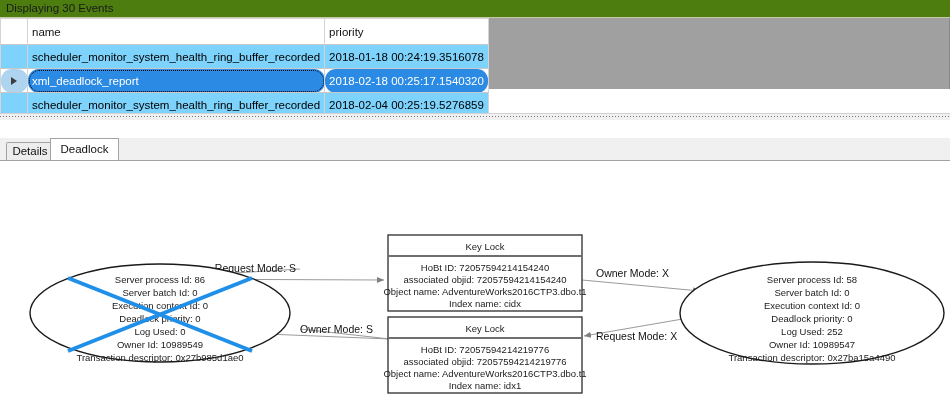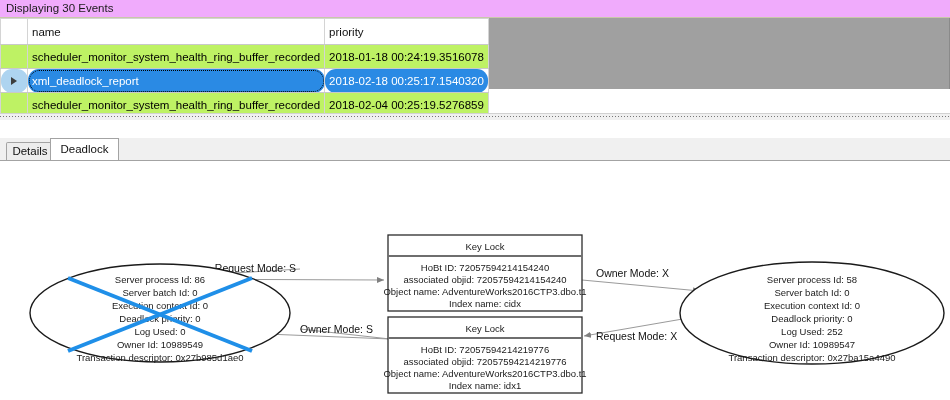--- a/index.html
+++ b/index.html
@@ -6,39 +6,39 @@
   body{
     width:950px;height:400px;overflow:hidden;
     font-family:"Liberation Sans","DejaVu Sans",sans-serif;
     font-size:11px;color:#000;background:#fff;
   }
   .app{position:relative;width:950px;height:400px;}
 
   
   .banner{
     position:absolute;left:0;top:0;width:950px;height:18px;
-    background:#f0abfc;border-bottom:1px solid #c8c8a8;
+    background:#4d7c0f;border-bottom:1px solid #c8c8a8;
     box-sizing:border-box;
   }
   .banner-text{
     position:absolute;left:6px;top:2px;font-size:11.5px;color:#1a1a1a;
   }
 
   
   .grid{
     position:absolute;left:0;top:18px;width:950px;height:71px;
     background:#a0a0a0;border-right:1px solid #8a8a8a;
     box-sizing:border-box;
   }
   .grid-table{border-collapse:collapse;table-layout:fixed;background:#fff;}
   .grid-table td,.grid-table th{
     border:1px solid #d4d4d4;border-bottom:1px solid #c9c9c9;
     padding:0 4px;height:23px;font-weight:normal;font-size:11.5px;
     text-align:left;vertical-align:middle;white-space:nowrap;overflow:hidden;
-    background:#bef264;
+    background:#7dd3fc;
   }
   .col-sel{width:18px;padding:0;}
   .col-name{width:278px;}
   .col-ts{width:143px;}
   .hdr td{height:25px;color:#111;background:#fff;border-bottom:1px solid #c9c9c9;}
   tr.selected td{background:#2a8ae4;color:#fff;border-radius:11px;}
   tr.selected td.col-sel{background:#aed4f0;}
   tr.selected td.cell-name{outline:1px dotted #000;outline-offset:-2px;}
   .arrow-mark{
     display:block;width:0;height:0;margin:0 auto;

